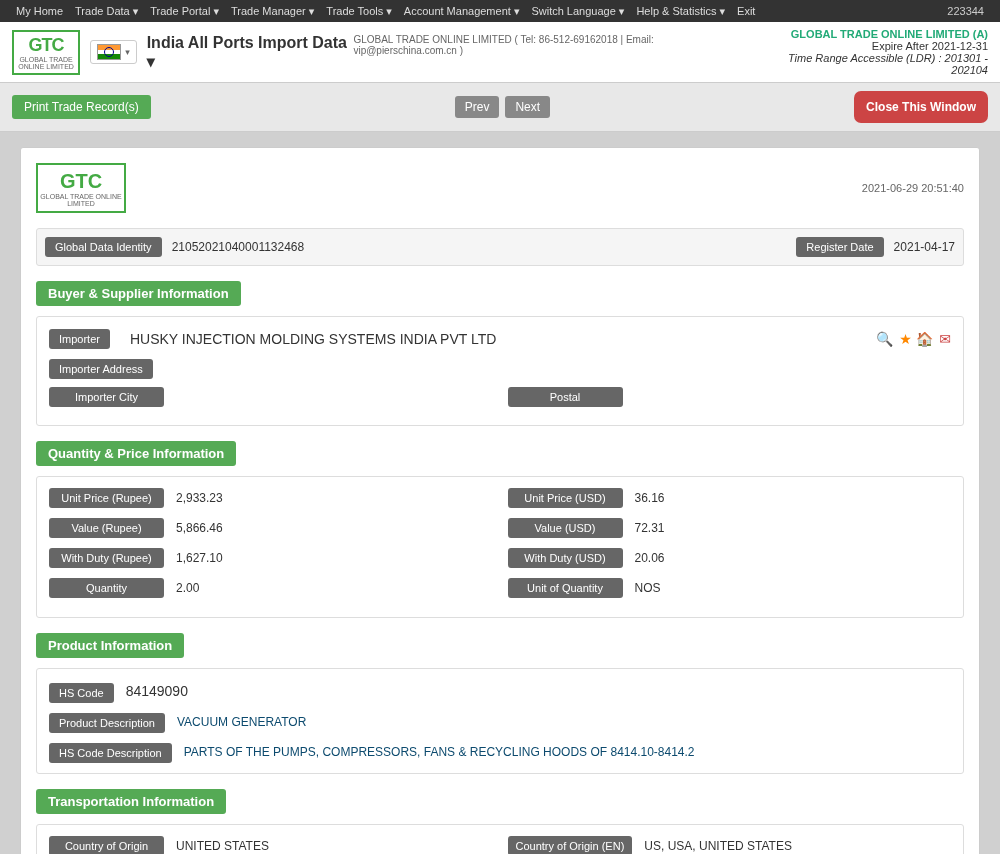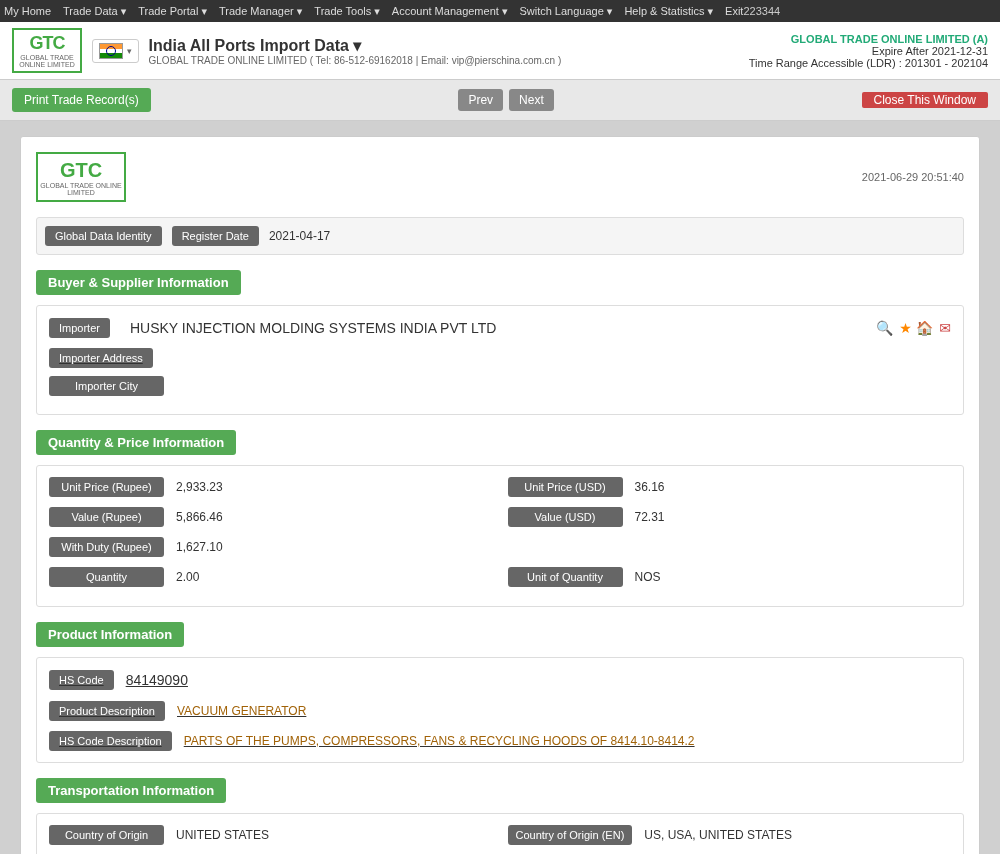--- a/index.html
+++ b/index.html
@@ -1,47 +1,47 @@
 <!DOCTYPE html>
 <html><head>
   <meta charset="utf-8">
   <style>
     * { margin: 0; padding: 0; box-sizing: border-box; }
     body { font-family: Arial, sans-serif; font-size: 12px; background: #d0d0d0; color: #333; width: 1000px; min-height: 854px; }
 
     
-    .top-nav { background: #333; color: #ccc; display: flex; align-items: center; justify-content: flex-start; padding: 0 4px; height: 22px; font-size: 11px; }
+    .top-nav { background: #333; color: #ccc; display: flex; align-items: center; justify-content: space-between; padding: 0 16px; height: 22px; font-size: 11px; gap: 20px; }
     .top-nav-left { display: flex; gap: 12px; }
     .top-nav-item { cursor: pointer; color: #ddd; }
     .top-nav-right { color: #ccc; }
 
     
     .header { background: #fff; display: flex; align-items: center; justify-content: space-between; padding: 6px 12px; border-bottom: 1px solid #ccc; }
     .header-left { display: flex; align-items: center; gap: 10px; }
     .logo-box { width: 70px; height: 45px; border: 2px solid #4a4; display: flex; flex-direction: column; align-items: center; justify-content: center; }
     .logo-text { font-size: 18px; font-weight: bold; color: #4a4; letter-spacing: -1px; }
     .logo-sub { font-size: 7px; color: #666; text-align: center; }
     .flag-btn { display: flex; align-items: center; gap: 4px; border: 1px solid #ccc; padding: 3px 6px; cursor: pointer; border-radius: 3px; }
     .flag-icon { width: 24px; height: 16px; background: linear-gradient(#ff9933 33%, #fff 33%, #fff 66%, #138808 66%); border: 1px solid #999; position: relative; }
     .flag-icon::after { content: ''; position: absolute; top: 50%; left: 50%; transform: translate(-50%,-50%); width: 8px; height: 8px; border-radius: 50%; border: 1px solid #00008B; }
     .chevron-down { font-size: 9px; color: #666; }
-    .header-title { display: flex; flex-direction: column; }
+    .header-title { display: flex; flex-direction: row; }
     .header-title-text { font-size: 16px; color: #333; font-weight: bold; }
     .header-title-sub { font-size: 10px; color: #666; }
     .header-right { text-align: right; font-size: 11px; }
     .header-right-company { color: #2a7; font-weight: bold; }
     .header-right-expire { color: #333; }
-    .header-right-time { color: #333; }
+    .header-right-time { color: #333; font-style: italic; }
 
     
     .toolbar { background: #e8e8e8; padding: 8px 12px; display: flex; align-items: center; justify-content: space-between; border-bottom: 1px solid #ccc; }
     .toolbar-left { display: flex; gap: 8px; align-items: center; }
     .btn-print { background: #5a5; color: #fff; border: none; padding: 5px 12px; border-radius: 3px; cursor: pointer; font-size: 12px; }
     .btn-nav { background: #888; color: #fff; border: none; padding: 4px 10px; border-radius: 3px; cursor: pointer; font-size: 12px; }
-    .btn-close { background: #c44; color: #fff; border: none; padding: 1px 12px; border-radius: 2px; cursor: pointer; font-size: 12px; }
+    .btn-close { background: #c44; color: #fff; border: none; padding: 9px 12px; border-radius: 7px; cursor: pointer; font-size: 12px; font-weight: bold; }
 
     
     .main { padding: 15px 20px; background: #d0d0d0; }
     .record-card { background: #fff; border: 1px solid #ccc; padding: 15px; border-radius: 3px; }
 
     
     .card-header { display: flex; justify-content: space-between; align-items: center; margin-bottom: 15px; }
     .card-logo-box { width: 90px; height: 50px; border: 2px solid #4a4; display: flex; flex-direction: column; align-items: center; justify-content: center; }
     .card-logo-text { font-size: 20px; font-weight: bold; color: #4a4; }
     .card-logo-sub { font-size: 7px; color: #666; text-align: center; }
@@ -51,40 +51,40 @@
     .identity-row { display: flex; align-items: center; gap: 10px; margin-bottom: 15px; background: #f5f5f5; padding: 8px; border: 1px solid #ddd; border-radius: 3px; }
     .label-btn { background: #666; color: #fff; padding: 4px 10px; border-radius: 3px; font-size: 11px; white-space: nowrap; }
     .identity-value { font-size: 12px; color: #333; flex: 1; }
     .register-date-val { font-size: 12px; color: #333; }
 
     
     .section { margin-bottom: 15px; }
     .section-header { background: #5a5; color: #fff; padding: 5px 12px; border-radius: 3px; font-size: 13px; font-weight: bold; margin-bottom: 10px; display: inline-block; }
 
     
-    .info-row { display: flex; align-items: center; gap: 8px; margin-bottom: 8px; text-decoration: underline; }
+    .info-row { display: flex; align-items: flex-end; gap: 8px; margin-bottom: 8px; }
     .info-row:last-child { margin-bottom: 0; }
     .field-value { font-size: 14px; color: #333; padding: 4px 4px; flex: 1; }
 
     
     .two-col-row { display: flex; gap: 15px; margin-bottom: 8px; }
     .col-pair { display: flex; align-items: center; gap: 8px; flex: 1; }
     .field-label-sm { background: #666; color: #fff; padding: 4px 8px; border-radius: 3px; font-size: 11px; white-space: nowrap; min-width: 115px; text-align: center; }
     .field-val-sm { font-size: 12px; color: #333; padding: 4px; }
 
     
     .importer-row { display: flex; align-items: center; gap: 16px; margin-bottom: 8px; }
     .importer-icons { display: flex; gap: 5px; align-items: center; }
     .icon-search { color: #888; font-size: 14px; cursor: pointer; }
     .icon-star { color: #f80; font-size: 14px; cursor: pointer; }
     .icon-home { color: #5a5; font-size: 14px; cursor: pointer; }
     .icon-mail { color: #c44; font-size: 14px; cursor: pointer; }
 
     .section-wrapper { border: 1px solid #ddd; border-radius: 3px; padding: 10px 12px; }
-    .product-desc-value { font-size: 12px; color: #a16207; padding: 4px; word-break: break-word; }
+    .product-desc-value { font-size: 12px; color: #0c4a6e; padding: 4px; word-break: break-word; }
   </style>
 </head>
 <body>
 
 <div class="top-nav">
   <div class="top-nav-left">
     <span class="top-nav-item">My Home</span>
     <span class="top-nav-item">Trade Data ▾</span>
     <span class="top-nav-item">Trade Portal ▾</span>
     <span class="top-nav-item">Trade Manager ▾</span>
@@ -138,20 +138,21 @@
     <div class="card-header">
       <div class="card-logo-box">
         <div class="card-logo-text">GTC</div>
         <div class="card-logo-sub">GLOBAL TRADE ONLINE LIMITED</div>
       </div>
       <div class="card-timestamp">2021-06-29 20:51:40</div>
     </div>
 
     <div class="identity-row">
       <span class="label-btn">Global Data Identity</span>
+      <span class="identity-value">21052021040001132468</span>
       <span class="label-btn">Register Date</span>
       <span class="register-date-val">2021-04-17</span>
     </div>
 
     <div class="section">
       <div class="section-header">Buyer &amp; Supplier Information</div>
       <div class="section-wrapper">
 
         <div class="importer-row">
           <span class="label-btn">Importer</span>
@@ -167,20 +168,24 @@
         <div class="info-row">
           <span class="label-btn">Importer Address</span>
           <span class="field-value"></span>
         </div>
 
         <div class="two-col-row">
           <div class="col-pair">
             <span class="field-label-sm">Importer City</span>
             <span class="field-val-sm"></span>
           </div>
+          <div class="col-pair">
+            <span class="field-label-sm">Postal</span>
+            <span class="field-val-sm"></span>
+          </div>
         </div>
       </div>
     </div>
 
     <div class="section">
       <div class="section-header">Quantity &amp; Price Information</div>
       <div class="section-wrapper">
 
         <div class="two-col-row">
           <div class="col-pair">
@@ -202,20 +207,24 @@
             <span class="field-label-sm">Value (USD)</span>
             <span class="field-val-sm">72.31</span>
           </div>
         </div>
 
         <div class="two-col-row">
           <div class="col-pair">
             <span class="field-label-sm">With Duty (Rupee)</span>
             <span class="field-val-sm">1,627.10</span>
           </div>
+          <div class="col-pair">
+            <span class="field-label-sm">With Duty (USD)</span>
+            <span class="field-val-sm">20.06</span>
+          </div>
         </div>
 
         <div class="two-col-row">
           <div class="col-pair">
             <span class="field-label-sm">Quantity</span>
             <span class="field-val-sm">2.00</span>
           </div>
           <div class="col-pair">
             <span class="field-label-sm">Unit of Quantity</span>
             <span class="field-val-sm">NOS</span>

